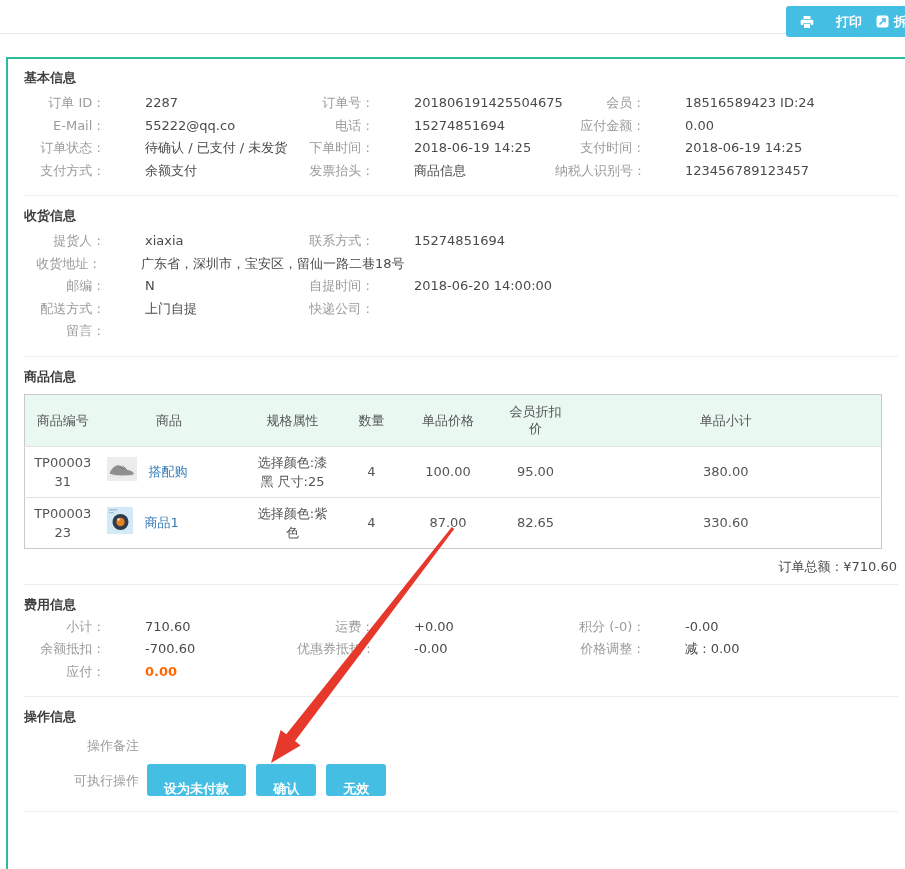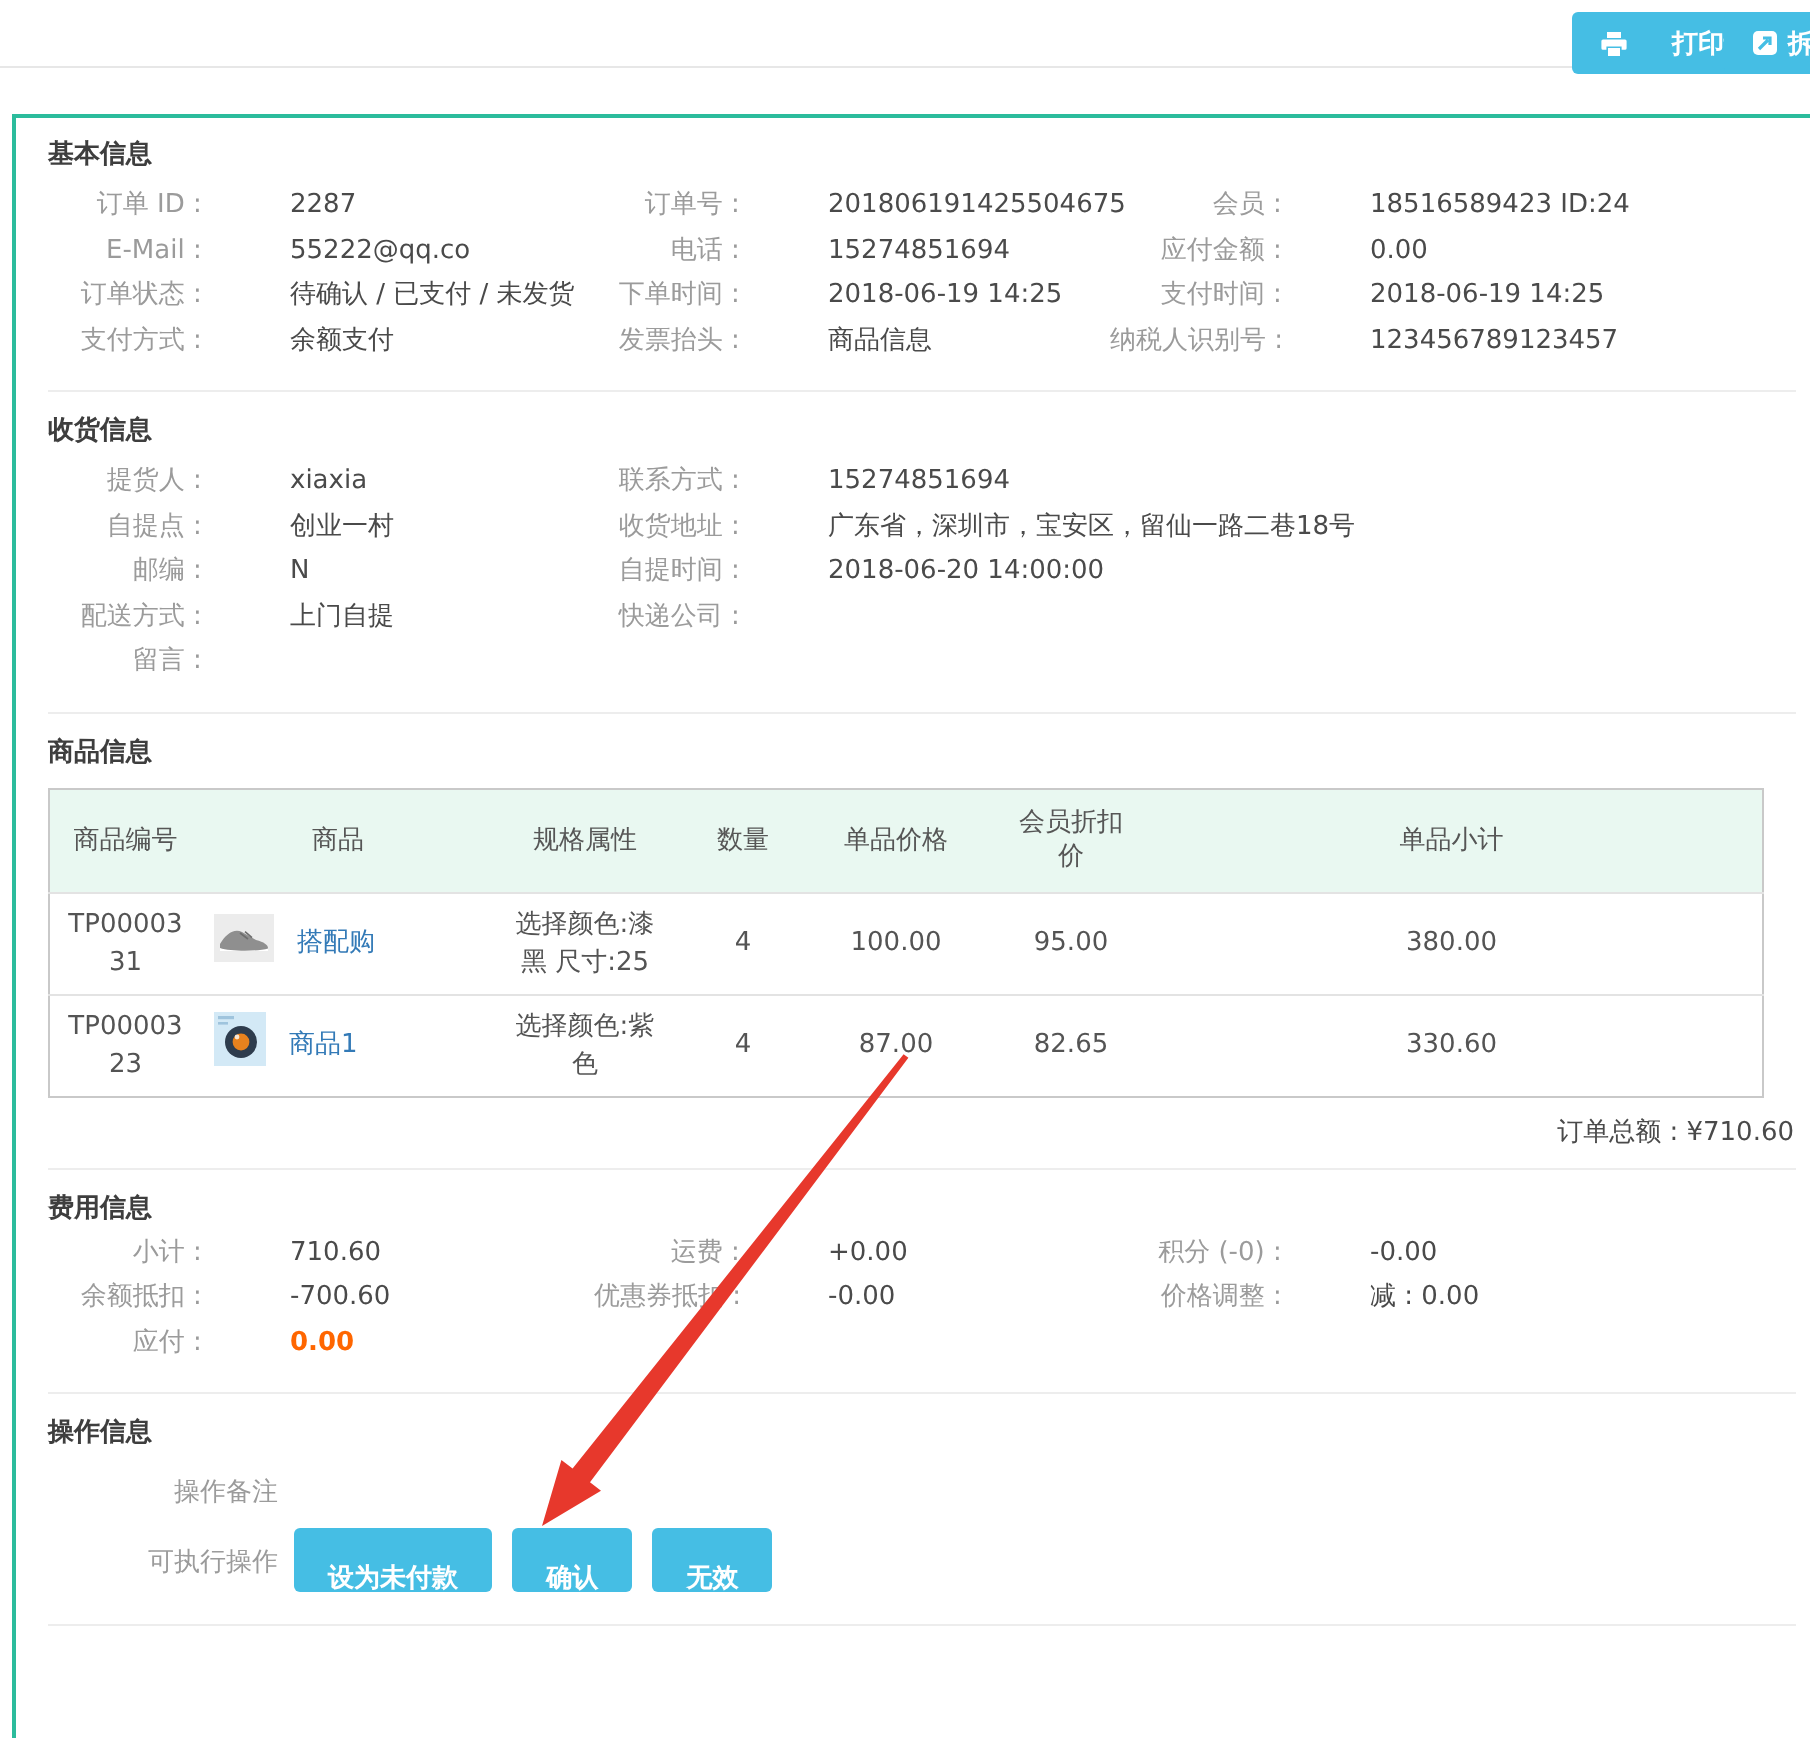--- a/index.html
+++ b/index.html
@@ -186,24 +186,20 @@
       <div class="icol c1">
           <span class="lbl">提货人</span>
           <span class="val">xiaxia</span>
         </div>
       <div class="icol c2">
           <span class="lbl">联系方式</span>
           <span class="val">15274851694</span>
         </div>
     </div>
     <div class="irow">
-      <div class="icol c1">
-          <span class="lbl">自提点</span>
-          <span class="val">创业一村</span>
-        </div>
       <div class="icol c2">
           <span class="lbl">收货地址</span>
           <span class="val">广东省，深圳市，宝安区，留仙一路二巷18号</span>
         </div>
     </div>
     <div class="irow">
       <div class="icol c1">
           <span class="lbl">邮编</span>
           <span class="val">N</span>
         </div>

